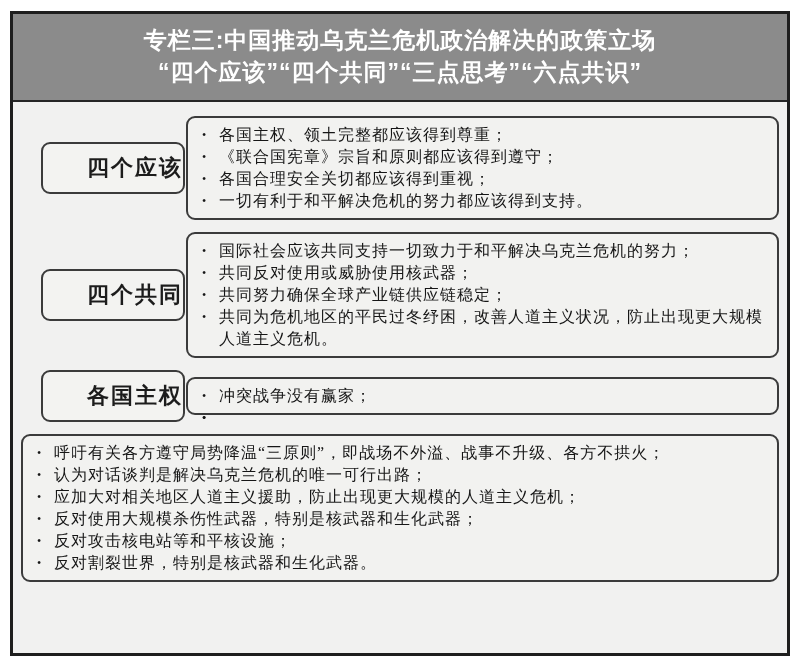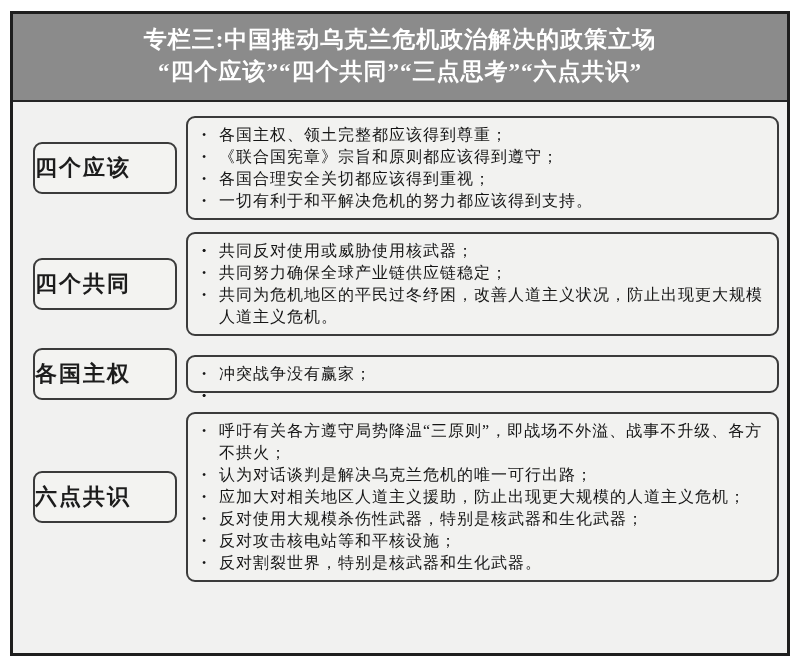--- a/index.html
+++ b/index.html
@@ -24,41 +24,40 @@
     color: #ffffff;
     text-align: center;
     padding: 10px 0 12px 0;
   }
   .header .t1, .header .t2 {
     font-weight: bold;
     font-size: 23px;
     line-height: 32px;
     letter-spacing: 1px;
     white-space: nowrap;
-    font-family: Liberation Serif, serif;
   }
   .sections {
     padding: 14px 8px 10px 8px;
     display: flex;
     flex-direction: column;
     gap: 12px;
   }
   .row {
     display: flex;
     align-items: center;
   }
   .label-cell { flex: 0 0 165px; }
   .label-box {
     width: 144px;
     box-sizing: border-box;
-    margin-left: 12px;
+    margin-left: 20px;
     border: 2px solid #3b3b3b;
     border-radius: 9px;
     background: #f3f3f1;
-    text-align: left;
+    text-align: right;
     font-weight: bold;
     font-size: 22px;
     letter-spacing: 2px;
     color: #1c1c1c;
     padding: 9px 0;
   }
   .content-box {
     flex: 1;
     box-sizing: border-box;
     border: 2px solid #3b3b3b;
@@ -108,43 +107,40 @@
             <li><span class="bullet-glyph">•</span><span>一切有利于和平解决危机的努力都应该得到支持。</span></li>
           </ul>
         </div>
       </div>
       <div class="row">
         <div class="label-cell">
           <div class="label-box">四个共同</div>
         </div>
         <div class="content-box">
           <ul class="bullets">
-            <li><span class="bullet-glyph">•</span></li>
+            <li><span class="bullet-glyph">•</span><span>国际社会应该共同支持一切致力于和平解决乌克兰危机的努力；</span></li>
             <li><span class="bullet-glyph">•</span><span>共同反对使用或威胁使用核武器；</span></li>
             <li><span class="bullet-glyph">•</span><span>共同努力确保全球产业链供应链稳定；</span></li>
             <li><span class="bullet-glyph">•</span><span>共同为危机地区的平民过冬纾困，改善人道主义状况，防止出现更大规模人道主义危机。</span></li>
           </ul>
         </div>
       </div>
       <div class="row">
         <div class="label-cell">
           <div class="label-box">各国主权</div>
         </div>
         <div class="content-box">
           <ul class="bullets">
             <li><span class="bullet-glyph">•</span><span>冲突战争没有赢家；</span></li>
             <li><span class="bullet-glyph">•</span></li>
             <li><span class="bullet-glyph">•</span></li>
           </ul>
         </div>
       </div>
       <div class="row">
-        <div class="label-cell">
-          <div class="label-box">六点共识</div>
-        </div>
         <div class="content-box">
           <ul class="bullets">
             <li><span class="bullet-glyph">•</span><span>呼吁有关各方遵守局势降温“三原则”，即战场不外溢、战事不升级、各方不拱火；</span></li>
             <li><span class="bullet-glyph">•</span><span>认为对话谈判是解决乌克兰危机的唯一可行出路；</span></li>
             <li><span class="bullet-glyph">•</span><span>应加大对相关地区人道主义援助，防止出现更大规模的人道主义危机；</span></li>
             <li><span class="bullet-glyph">•</span><span>反对使用大规模杀伤性武器，特别是核武器和生化武器；</span></li>
             <li><span class="bullet-glyph">•</span><span>反对攻击核电站等和平核设施；</span></li>
             <li><span class="bullet-glyph">•</span><span>反对割裂世界，特别是核武器和生化武器。</span></li>
           </ul>
         </div>

